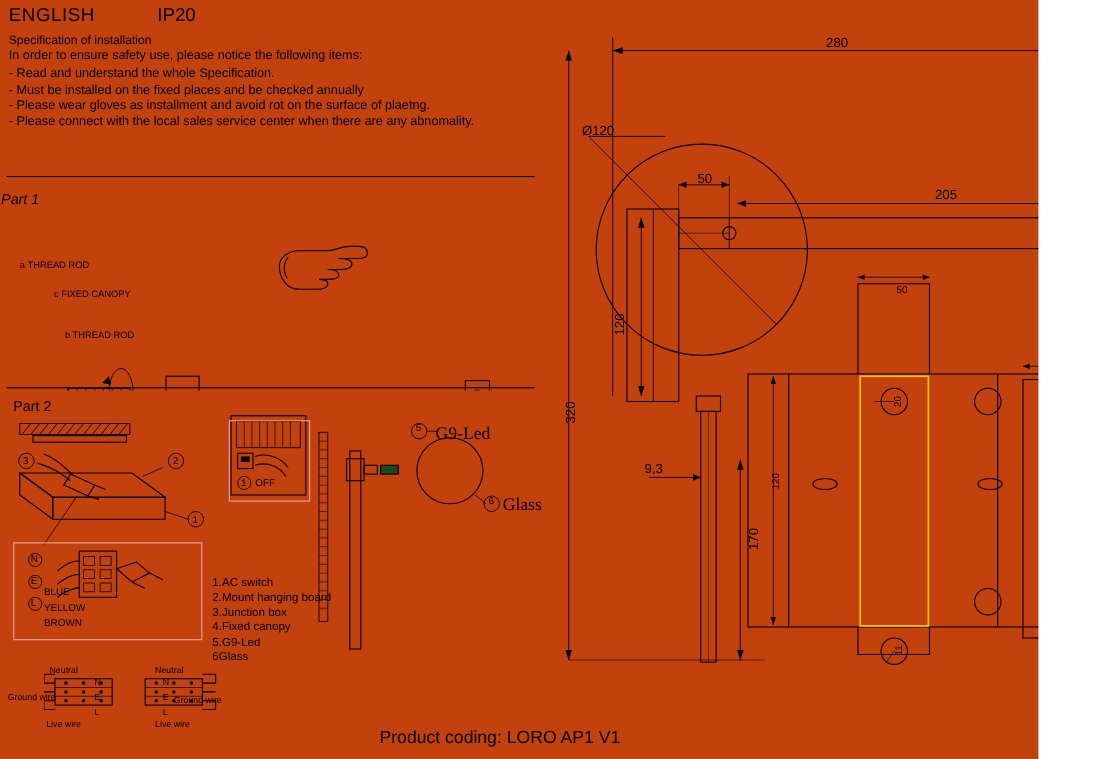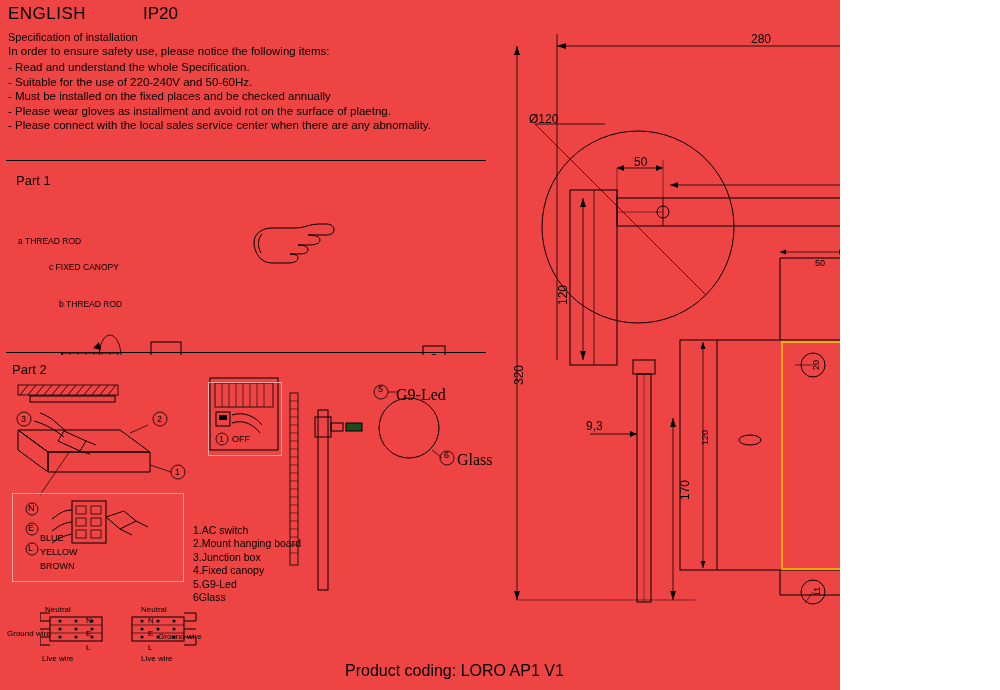--- a/index.html
+++ b/index.html
@@ -6,24 +6,24 @@
     margin: 0;
     padding: 0;
     background: #ffffff;
   }
   body {
     font-family: "Liberation Sans", sans-serif;
     color: #000000;
   }
   #page {
     position: relative;
-    width: 840px;
+    width: 944px;
     height: 690px;
     overflow: hidden;
-    background: #ef4444;
+    background: #c2410c;
   }
   .abs { position: absolute; }
   .txt { white-space: pre; }
 
   
   #lang-label {
     left: 8px; top: 4px;
     font-size: 17px;
     letter-spacing: .5px;
   }
@@ -44,21 +44,21 @@
     left: 8px; top: 60px;
     font-size: 11.5px;
     line-height: 14.6px;
   }
 
   
   .hline { background: #000; height: 1px; }
 
   
   .part-label { font-size: 13px; }
-  #part1-label { left: 16px; top: 173px; }
+  #part1-label { left: 1px; top: 173px; font-style: italic; }
   #part2-label { left: 12px; top: 362px; }
 
   
   .ann { font-size: 8.5px; }
   .ann9 { font-size: 9px; }
   .ann10 { font-size: 16px; font-family: Liberation Serif, serif; }
 
   
   .dim { font-size: 12px; }
   .dim-sm { font-size: 9px; }
@@ -84,21 +84,20 @@
 <body>
 
 <div id="page">
 
   <div class="abs txt" id="lang-label">ENGLISH</div>
   <div class="abs txt" id="ip-label">IP20</div>
   <div class="abs txt" id="spec-title">Specification of installation</div>
   <div class="abs txt" id="spec-intro">In order to ensure safety use, please notice the following items:</div>
   <div class="abs" id="spec-list">
     <div class="txt">- Read and understand the whole Specification.</div>
-    <div class="txt">- Suitable for the use of 220-240V and 50-60Hz.</div>
     <div class="txt">- Must be installed on the fixed places and be checked annually</div>
     <div class="txt">- Please wear gloves as installment and avoid rot on the surface of plaetng.</div>
     <div class="txt">- Please connect with the local sales service center when there are any abnomality.</div>
   </div>
 
   <div class="abs hline" style="left:6px; top:160px; width:480px;"></div>
   <div class="abs hline" style="left:6px; top:352px; width:480px;"></div>
 
   <div class="abs txt part-label" id="part1-label">Part 1</div>
 

